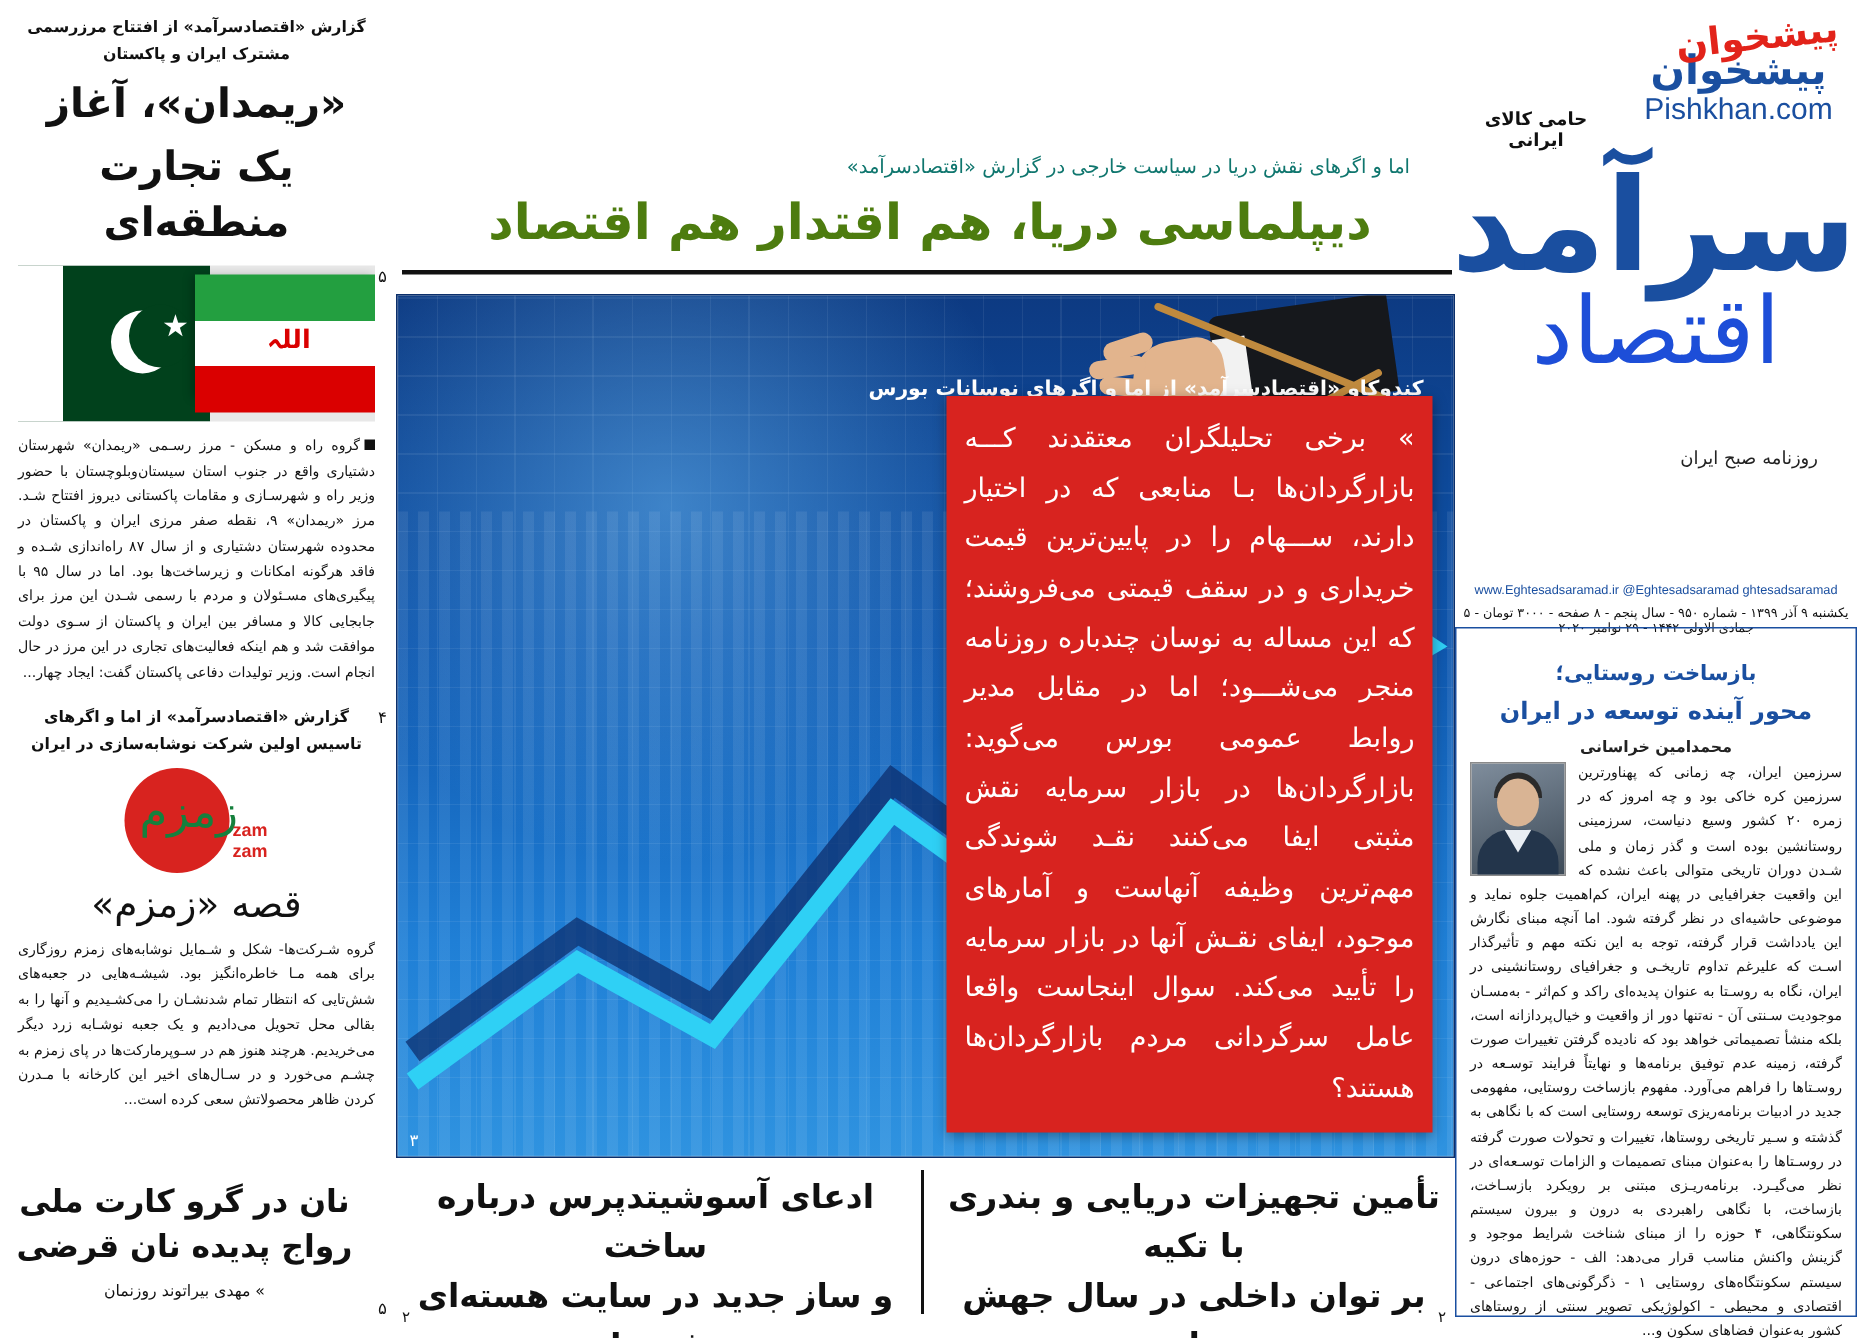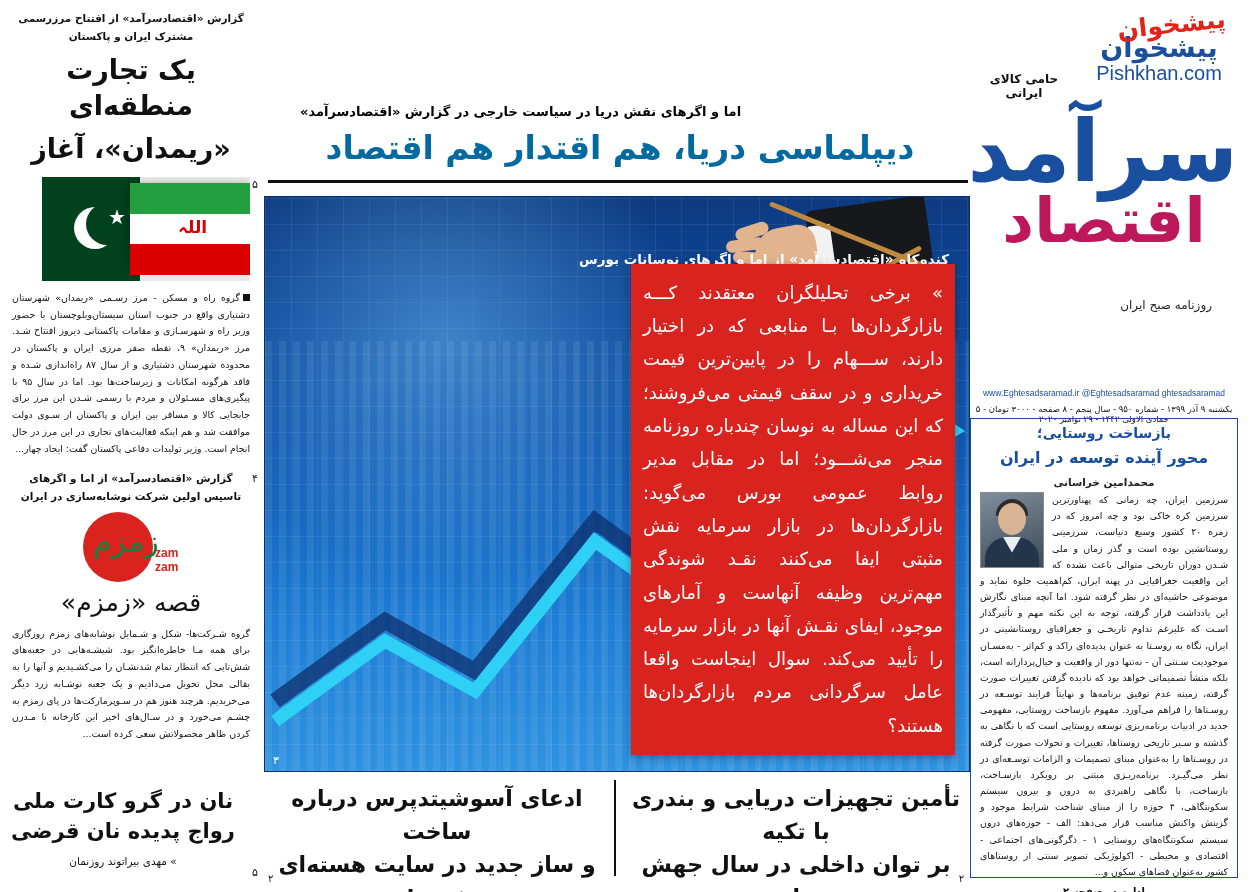--- a/index.html
+++ b/index.html
@@ -41,63 +41,63 @@
   }
   .bigtitle{
     position:absolute;right:0;top:98px;width:268px;
     text-align:center;
   }
   .bigtitle .t1{
     font-size:86px;font-weight:bold;color:#1a4fa0;line-height:1;
     letter-spacing:-2px;
   }
   .bigtitle .t2{
-    font-size:62px;font-weight:bold;color:#be185d;line-height:1;margin-top:-4px;
+    font-size:62px;font-weight:normal;color:#1d4ed8;line-height:1;margin-top:-4px;
   }
   .sub-rooz{
     position:absolute;right:26px;top:288px;font-size:12px;color:#222;
   }
   .siteline{
     position:absolute;right:0;top:378px;width:268px;
     font-size:8.5px;color:#1a4fa0;text-align:center;direction:ltr;
     font-family:"Liberation Sans",sans-serif;
   }
   .dateline{
     position:absolute;right:0;top:394px;width:268px;
     font-size:8.5px;color:#111;text-align:center;
   }
 
   
   .rightcol{
     position:absolute;right:12px;top:418px;width:268px;height:460px;
-    border:1px solid #1a4fa0;box-sizing:border-box;padding:4px 9px;
+    border:1px solid #1a4fa0;box-sizing:border-box;padding:20px 9px;
   }
   .rc-kicker{font-size:14px;color:#1a4fa0;font-weight:bold;text-align:center;line-height:1.5;}
   .rc-title{font-size:16px;color:#1a4fa0;font-weight:bold;text-align:center;line-height:1.5;margin-top:2px;}
   .rc-author{font-size:10.5px;color:#222;text-align:center;margin:6px 0 4px;font-weight:bold;}
   .rc-photo{
     float:left;width:62px;height:74px;margin:0 8px 4px 0;
     background:linear-gradient(160deg,#7f8d9c,#3d4a57);
     border:1px solid #8a8a8a;position:relative;overflow:hidden;
   }
   .rc-photo .head{position:absolute;left:17px;top:10px;width:28px;height:32px;border-radius:50%;background:#d9b494;}
   .rc-photo .hair{position:absolute;left:15px;top:6px;width:32px;height:17px;border-radius:16px 16px 0 0;background:#2b2b2b;}
   .rc-photo .body{position:absolute;left:4px;top:44px;width:54px;height:34px;border-radius:22px 22px 0 0;background:#23354b;}
   .rc-photo .shirt{position:absolute;left:22px;top:44px;width:18px;height:22px;background:#e9eef3;clip-path:polygon(0 0,100% 0,50% 70%);}
   .rc-body{font-size:9.4px;line-height:1.72;text-align:justify;color:#111;}
   .rc-more{font-size:10px;font-weight:bold;text-align:center;margin-top:6px;color:#111;}
 
   
   .center-kicker{
-    position:absolute;left:300px;top:104px;width:640px;text-align:left;
-    font-size:13px;color:#000000;font-weight:bold;
+    position:absolute;left:300px;top:104px;width:640px;text-align:right;
+    font-size:13px;color:#0f766e;font-weight:normal;
   }
   .center-head{
     position:absolute;left:300px;top:128px;width:640px;text-align:center;
-    font-size:33px;font-weight:bold;color:#0369a1;letter-spacing:-1px;
+    font-size:33px;font-weight:bold;color:#4d7c0f;letter-spacing:-1px;
   }
   .center-rule{
     position:absolute;left:268px;top:180px;width:700px;height:3px;background:#111;
   }
 
   
   .mainimg{
     position:absolute;left:264px;top:196px;width:704px;height:574px;
     background:linear-gradient(180deg,#0d3a82 0%,#0f56ad 40%,#1f7fd6 75%,#2f93e0 100%);
     overflow:hidden;border:1px solid #0b2f6b;
@@ -300,22 +300,22 @@
     <div class="img-kicker">کندوکاو «اقتصادسرآمد» از اما و اگرهای نوسانات بورس</div>
     <div class="img-h1">توپ در زمین</div>
     <div class="img-h2">بازار گردانان</div>
 
     <div class="box-note">» برخی تحلیلگران معتقدند کـــه بازارگردان‌ها بـا منابعی که در اختیار دارند، ســـهام را در پایین‌ترین قیمت خریداری و در سقف قیمتی می‌فروشند؛ که این مساله به نوسان چندباره روزنامه منجر می‌شـــود؛ اما در مقابل مدیر روابط عمومی بورس می‌گوید: بازارگردان‌ها در بازار سرمایه نقش مثبتی ایفا می‌کنند نقـد شوندگی مهم‌ترین وظیفه آنهاست و آمارهای موجود، ایفای نقـش آنها در بازار سرمایه را تأیید می‌کند. سوال اینجاست واقعا عامل سرگردانی مردم بازارگردان‌ها هستند؟</div>
     <div class="pagenum-img">۳</div>
   </div>
 
   <div class="lc">
     <div class="lc-kicker">گزارش «اقتصادسرآمد» از افتتاح مرزرسمی مشترک ایران و پاکستان</div>
+    <div class="lc-title">«ریمدان»، آغاز</div>
     <div class="lc-title">یک تجارت منطقه‌ای</div>
-    <div class="lc-title">«ریمدان»، آغاز</div>
 
     <div class="flagbox">
       <div class="flag-pk">
         <div class="white"></div>
           <div class="moon"></div>
           <div class="moon2"></div>
           <div class="star">★</div>
       </div>
       <div class="flag-ir">
         <div class="g"></div>

